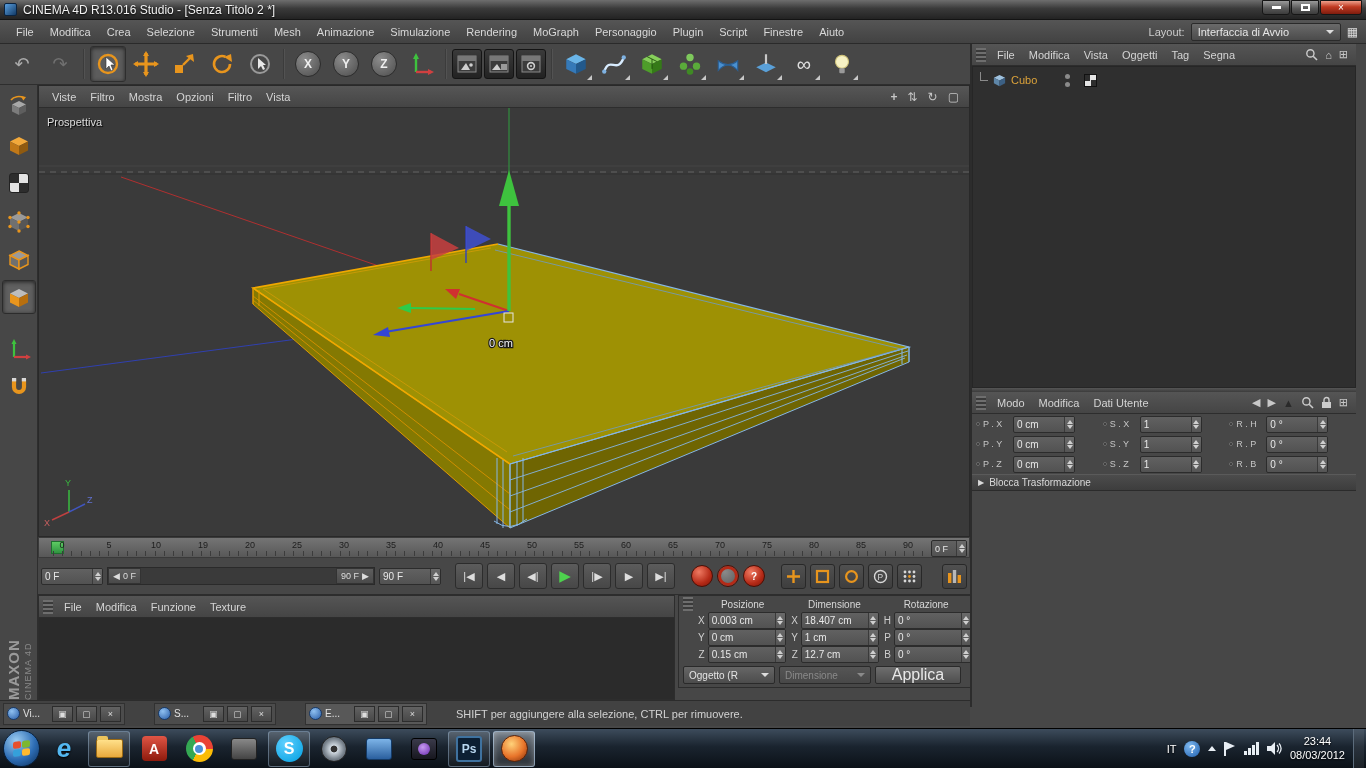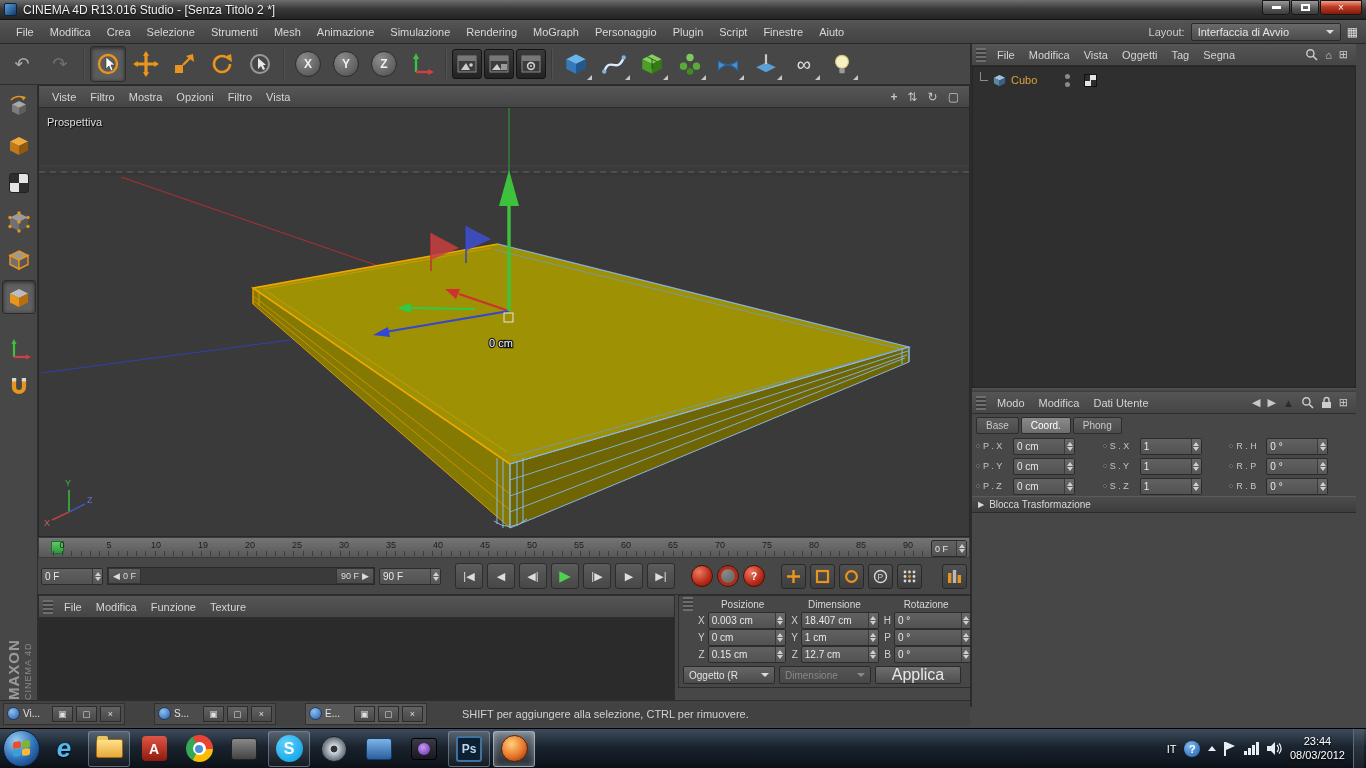--- a/index.html
+++ b/index.html
@@ -110,21 +110,21 @@
 .vtab{writing-mode:vertical-rl;color:#b0b0b0;letter-spacing:.5px;margin-top:10px}
 .vtab.active{color:#e8951d}
 .vtabgap{flex:0 0 120px}
 
 #dockrow{left:0;top:700px;width:970px;height:26px;background:#424242;border-top:1px solid #2c2c2c;display:flex;align-items:center;gap:3px;padding:0 3px}
 .dgroup{display:flex;align-items:center;gap:3px;height:22px;background:#4c4c4c;border:1px solid #313131;padding:0 3px;margin-right:26px}
 .dgroup.active{background:#585858}
 .dico{width:13px;height:13px;border-radius:50%;background:radial-gradient(circle at 35% 30%,#8fc0f0,#2a5ea8);border:1px solid #173a6a}
 .dlabel{color:#e0e0e0;font-size:10px;min-width:26px}
 .dbtn{width:21px;height:16px;background:linear-gradient(#626262,#484848);border:1px solid #2c2c2c;display:flex;align-items:center;justify-content:center;color:#ddd;font-size:9px}
-#statustext{color:#d2d2d2;margin-left:6px;white-space:nowrap}
+#statustext{color:#d2d2d2;white-space:nowrap}
 
 #brand{left:2px;top:596px;width:34px;height:104px;display:flex;justify-content:center;gap:1px}
 .vert{writing-mode:vertical-rl;transform:rotate(180deg)}
 #brand .mx{font-size:15px;font-weight:bold;color:#9a9a9a;letter-spacing:1px}
 #brand .c4{font-size:9px;color:#8a8a8a;letter-spacing:1px}
 
 #taskbar{left:0;top:728px;width:1366px;height:40px;background:linear-gradient(#3d4c5c,#1a242f 45%,#0b1117);display:flex;align-items:center;gap:3px;padding-left:3px;border-top:1px solid #000}
 #orb{width:37px;height:37px;border-radius:50%;background:radial-gradient(circle at 35% 28%,#9ccdf2,#2d6db5 55%,#0b2c55);border:1px solid #08203c;display:flex;align-items:center;justify-content:center;flex-shrink:0}
 #orbflag{display:grid;grid-template-columns:8px 8px;grid-template-rows:7px 7px;gap:1px;transform:skewY(-6deg)}
 #orbflag i{border-radius:2px}
@@ -784,25 +784,20 @@
               <circle cx="5.4" cy="5.4" r="3.6" fill="none" stroke="#ccc" stroke-width="1.4"></circle>
               <line x1="8.2" y1="8.2" x2="12" y2="12" stroke="#ccc" stroke-width="1.6"></line>
             </svg>
           <svg width="11" height="13" viewBox="0 0 11 13">
               <rect x="1" y="6" width="9" height="6" fill="#ccc"></rect>
               <path d="M3,6 V4 a2.5,2.5 0 0 1 5,0 V6" fill="none" stroke="#ccc" stroke-width="1.4"></path>
             </svg>
           <span>⊞</span>
         </span>
       </div>
-      <div class="am-tabs">
-        <span class="amtab">Base</span>
-        <span class="amtab active">Coord.</span>
-        <span class="amtab">Phong</span>
-      </div>
       <div class="am-row">
         <span class="am-cell">
             <i class="pdot"></i>
             <span class="am-l">P . X</span>
             <span class="field">
               <span class="fv">0 cm</span>
               <span class="spin">
                 <i class="up"></i>
                 <i class="dn"></i>
               </span>

